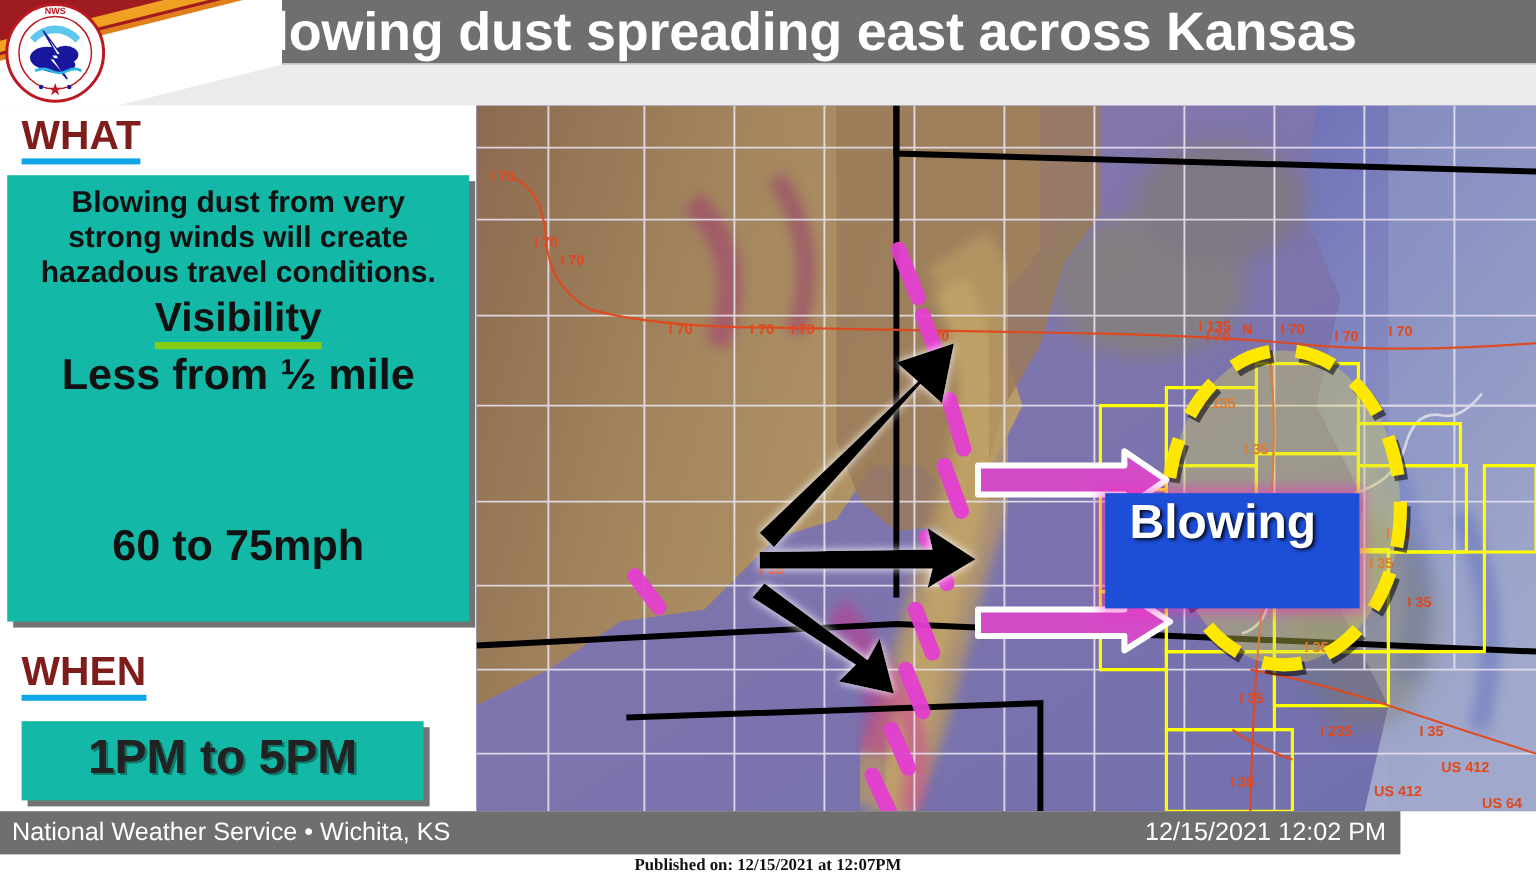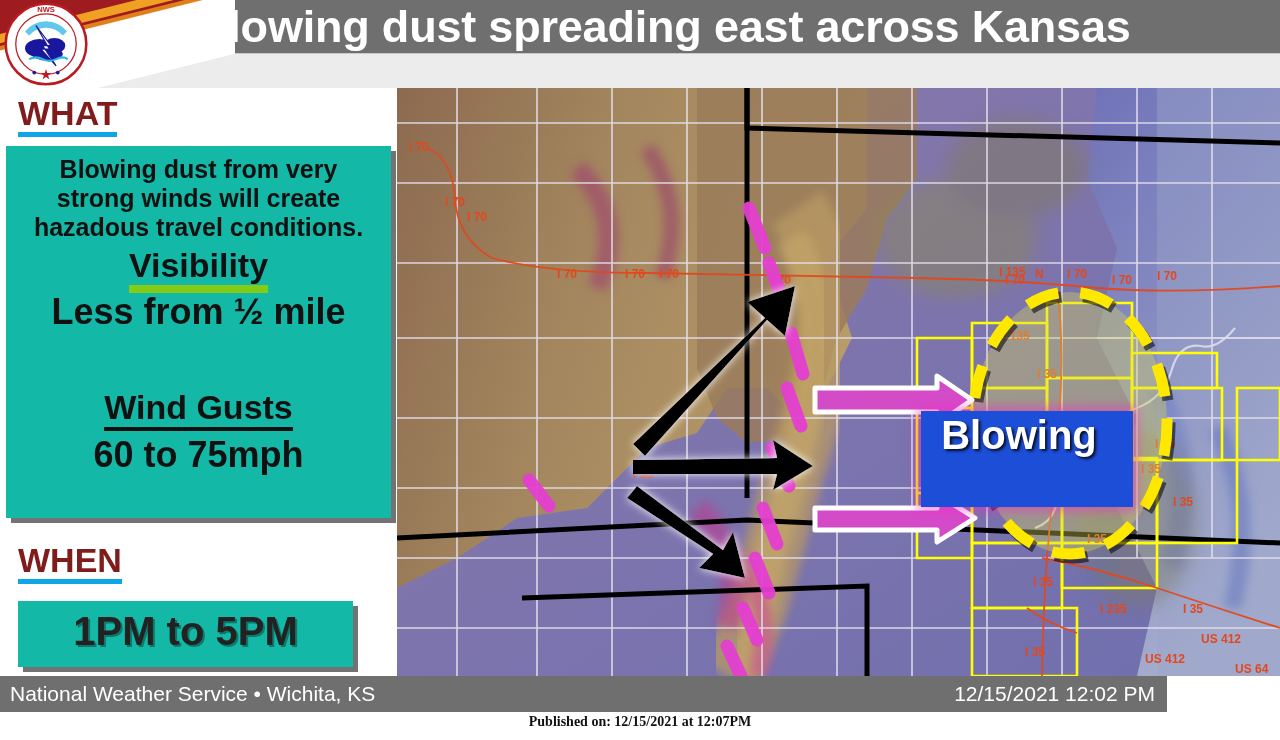--- a/index.html
+++ b/index.html
@@ -36,21 +36,21 @@
   .when-head{left:18px;top:455px;}
 
   .ybox{position:absolute;background:#14b8a6;box-shadow:5px 5px 0 rgba(0,0,0,0.55);}
   .ybox-what{left:6px;top:58px;width:385px;height:372px;}
   .ybox-when{left:18px;top:513px;width:335px;height:66px;}
   .p-line{position:absolute;left:0;width:385px;font-size:25px;line-height:29px;
        font-weight:bold;color:#111;text-align:center;}
   .p1{top:9px;} .p2{top:38px;} .p3{top:67px;}
   .vis-head{position:absolute;left:0;top:100px;width:385px;text-align:center;
        font-size:34px;font-weight:bold;color:#111;}
-  .vis-head span{border-bottom:8px solid #84cc16;padding-bottom:1px;}
+  .vis-head span{border-bottom:6px solid #84cc16;padding-bottom:1px;}
   .vis-val{position:absolute;left:0;top:145px;width:385px;text-align:center;
        font-size:36px;font-weight:bold;color:#111;}
   .gust-head{position:absolute;left:0;top:242px;width:385px;text-align:center;
        font-size:34px;font-weight:bold;color:#111;}
   .gust-head span{border-bottom:4px solid #111;padding-bottom:1px;}
   .gust-val{position:absolute;left:0;top:288px;width:385px;text-align:center;
        font-size:36px;font-weight:bold;color:#111;}
   .when-val{position:absolute;left:0;top:8px;width:335px;text-align:center;
        font-size:40px;font-weight:bold;color:#222;
        text-shadow:2px 2px 0 rgba(0,0,0,0.35);}
@@ -110,21 +110,20 @@
   <div class="leftpanel">
 
     <div class="sec-head what-head">WHAT</div>
 
     <div class="ybox ybox-what">
       <div class="p-line p1">Blowing dust from very</div>
       <div class="p-line p2">strong winds will create</div>
       <div class="p-line p3">hazadous travel conditions.</div>
       <div class="vis-head"><span>Visibility</span></div>
       <div class="vis-val">Less from ½ mile</div>
-      <div class="gust-head"><span>Wind Gusts</span></div>
       <div class="gust-val">60 to 75mph</div>
     </div>
 
     <div class="sec-head when-head">WHEN</div>
 
     <div class="ybox ybox-when">
       <div class="when-val">1PM to 5PM</div>
     </div>
   </div>
 

